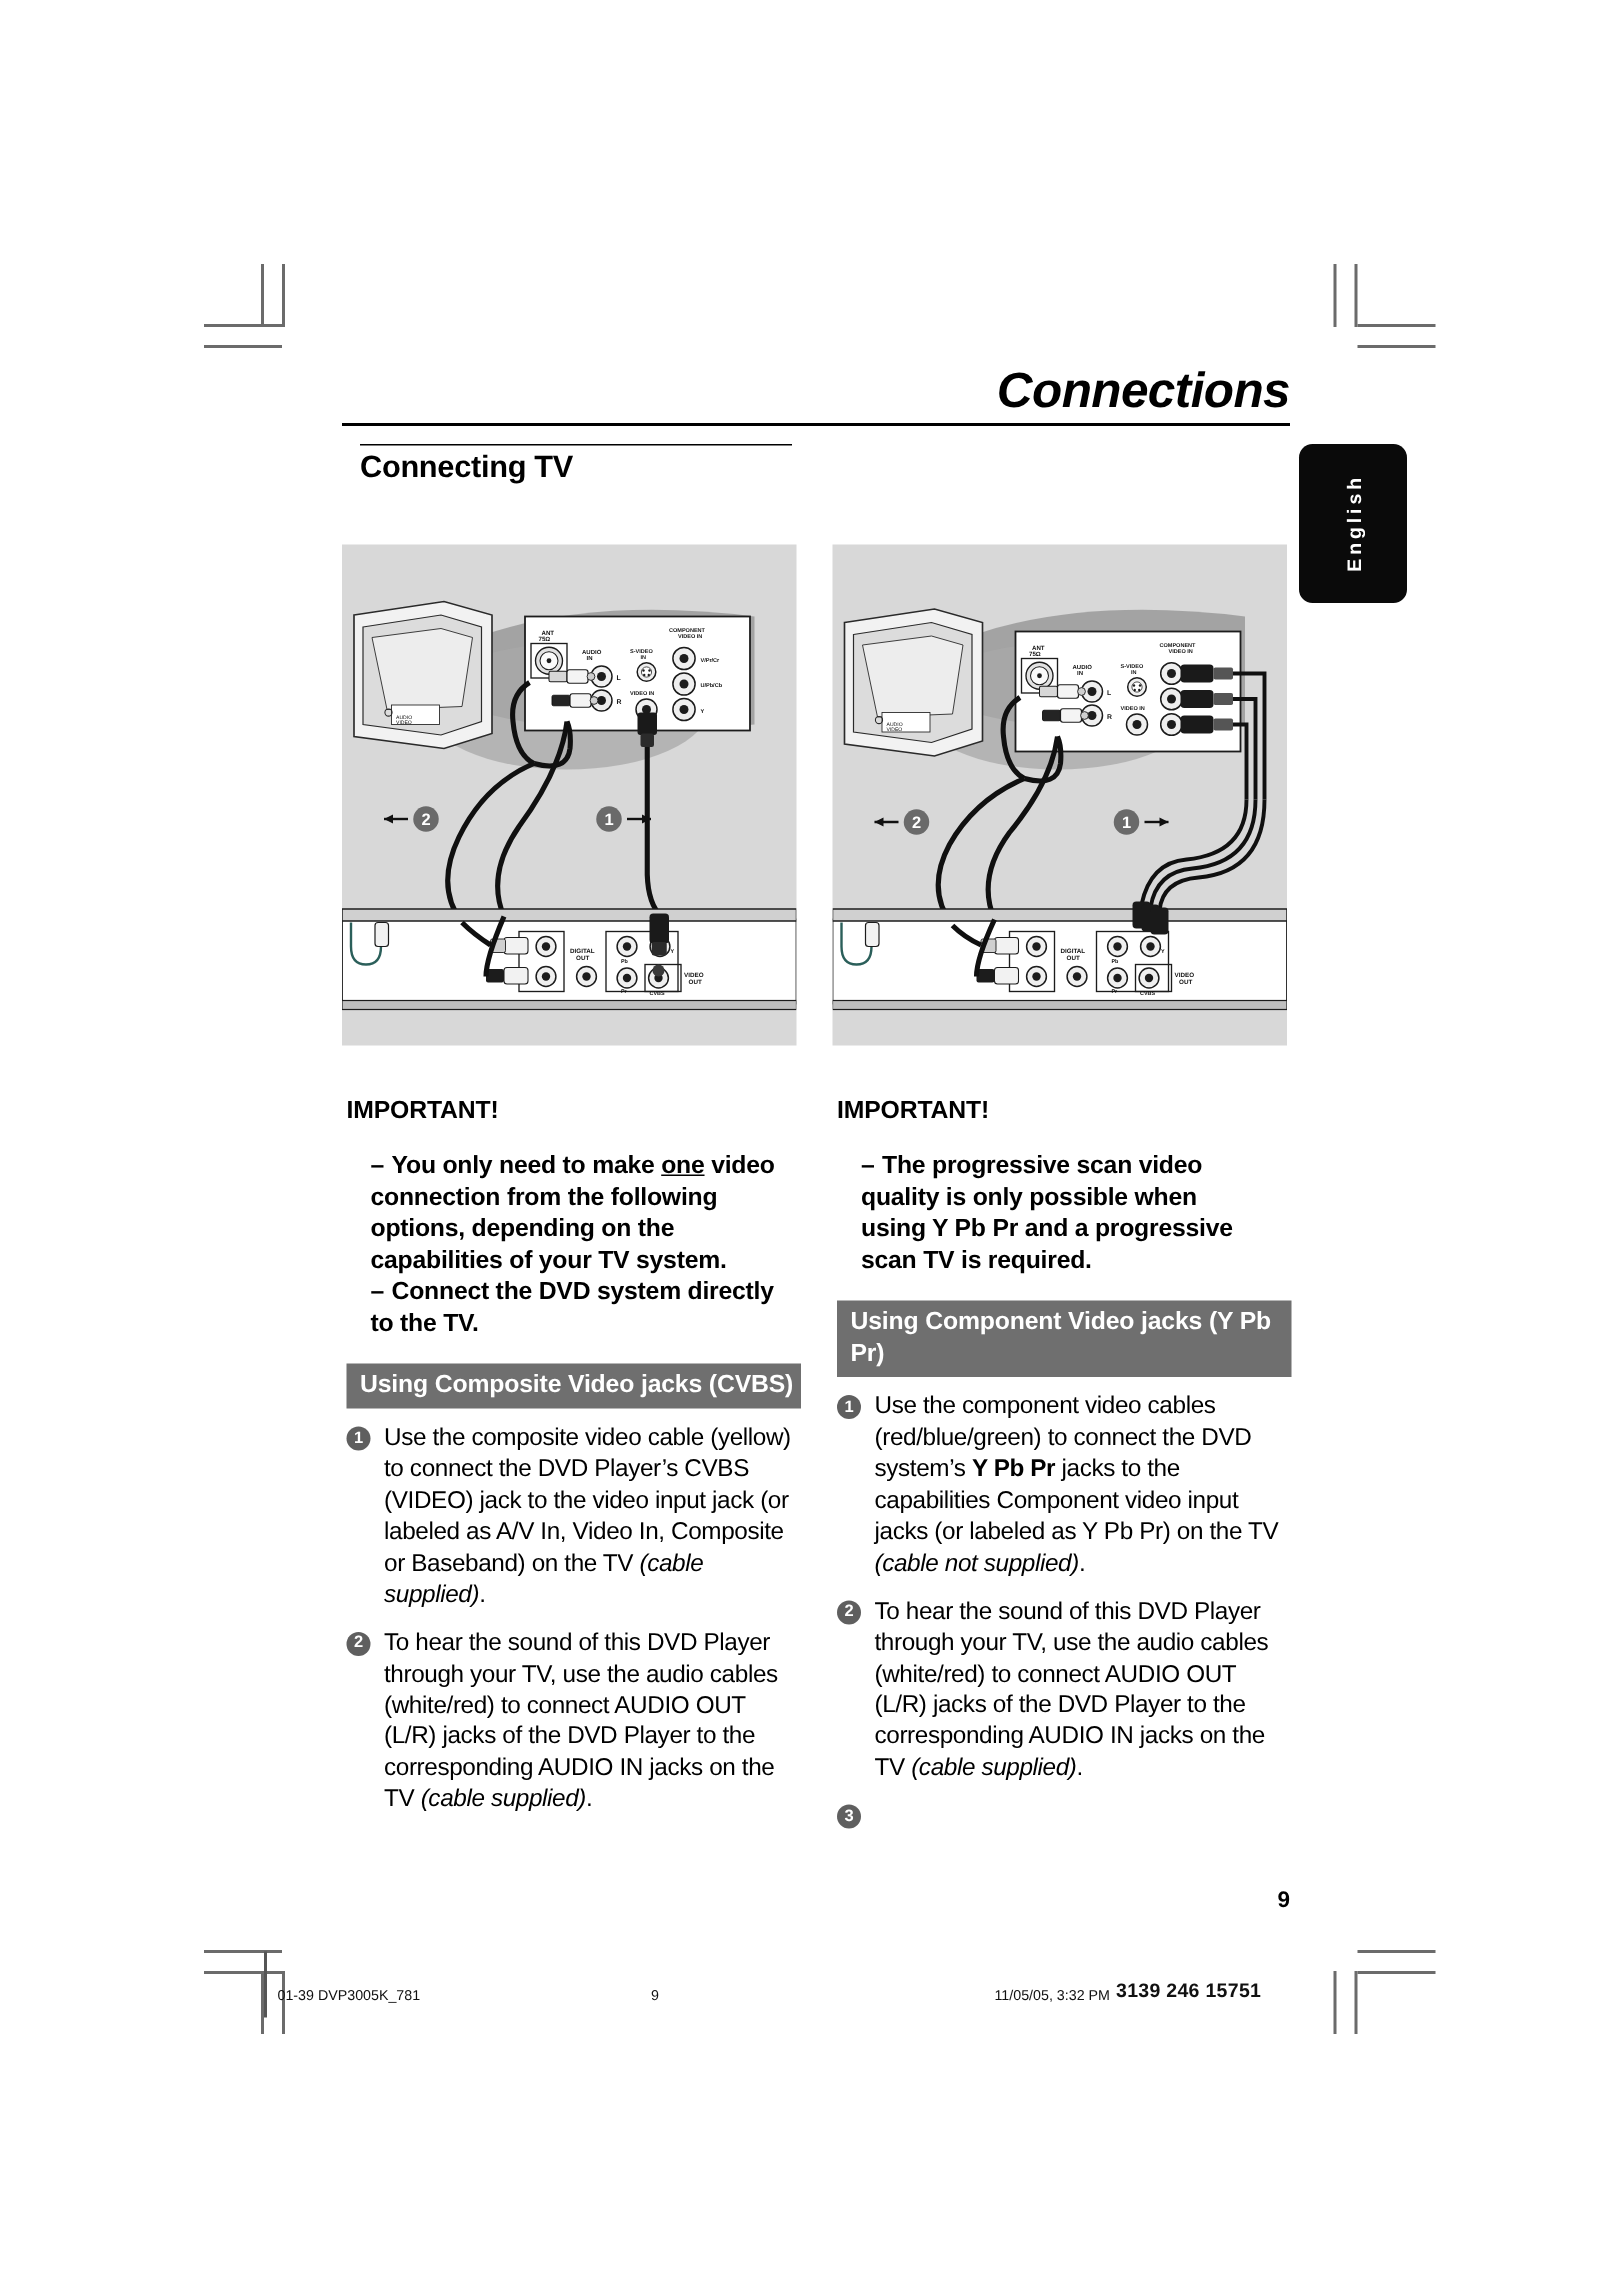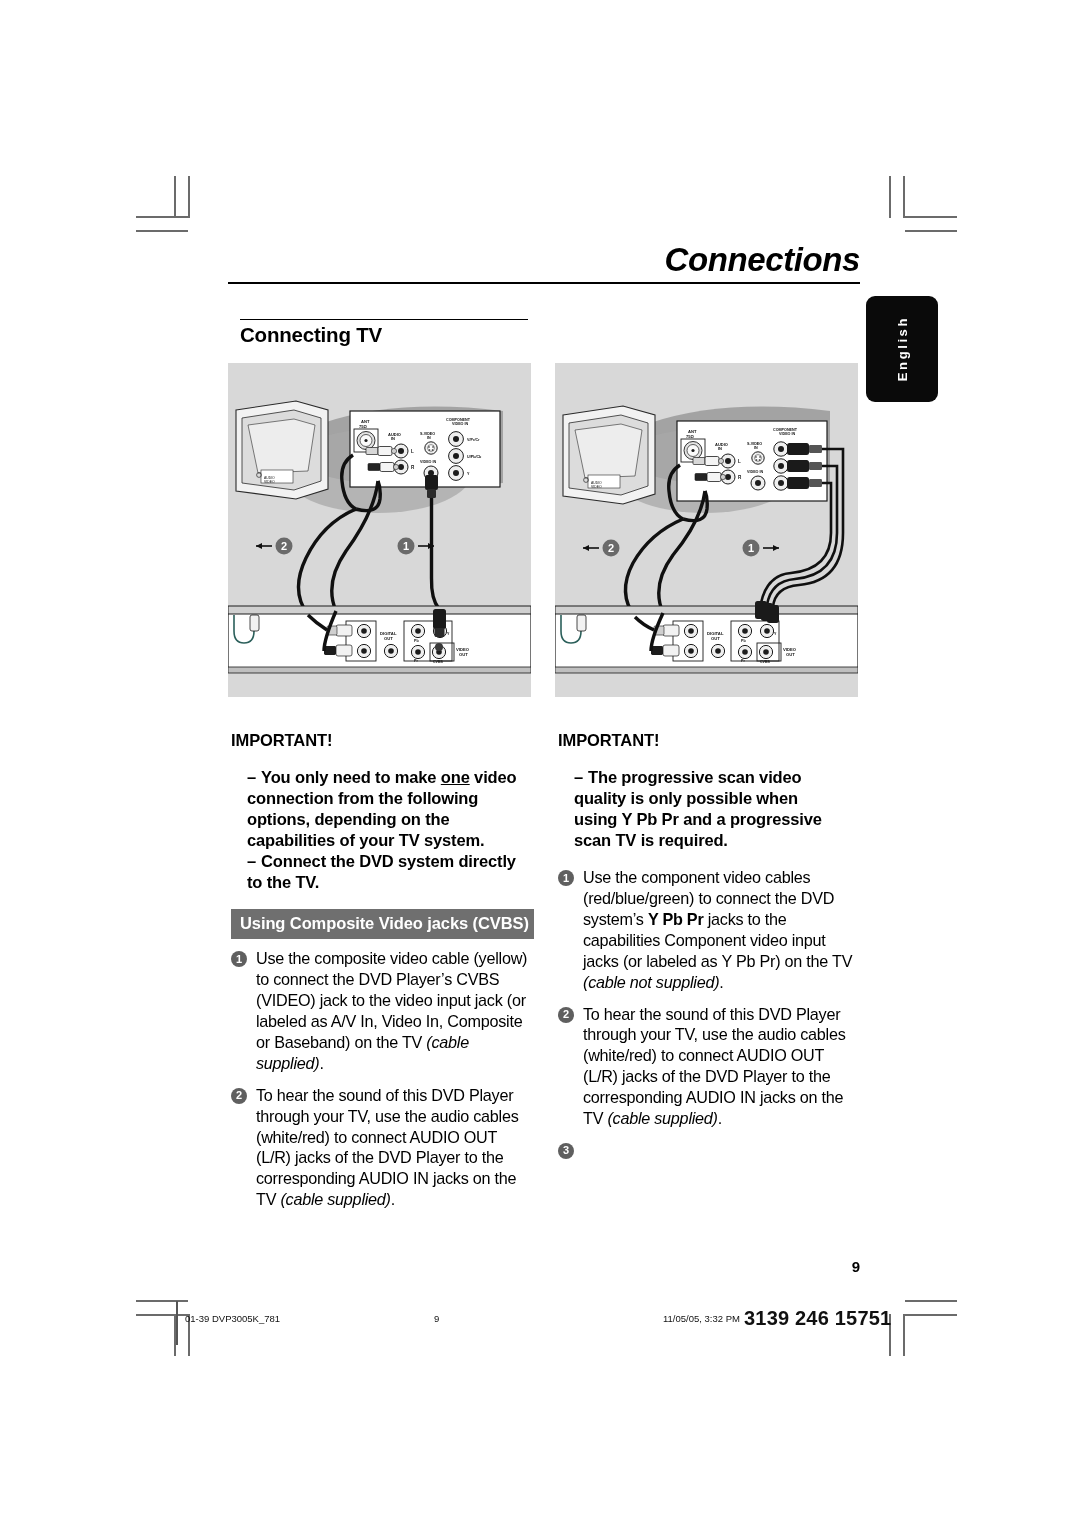--- a/index.html
+++ b/index.html
@@ -26,21 +26,21 @@
   #chapter-title {
     text-align:right;
     font-size:33px;
     font-weight:bold;
     letter-spacing:-0.4px;
     line-height:1.0;
     color:#000;
   }
   #header-rule { margin-top:6px; border-top:2.6px solid #000; width:632px; }
 
-  #section-wrap { position:absolute; left:240px; top:296px; width:290px;margin-top:23px; }
+  #section-wrap { position:absolute; left:240px; top:296px; width:290px; }
   #section-rule { border-top:1.1px solid #000; width:288px; }
   #section-title {
     font-size:20.5px; font-weight:bold; letter-spacing:-0.2px;
     padding-top:3px; line-height:1.15;
   }
 
   
   #lang-tab {
     position:absolute; left:866px; top:296px;
     width:72px; height:106px;
@@ -110,25 +110,25 @@
   .bd { font-weight:bold; }
 
   
   #page-number {
     position:absolute; left:0; top:1258px; width:860px;
     text-align:right; font-size:15px; font-weight:bold;
   }
 
   
   #footer { position:absolute; left:0; top:1313px; width:1080px; height:30px; }
-  .foot-txt { position:absolute; font-size:9.5px; color:#111; white-space:nowrap; }
+  .foot-txt { position:absolute; font-size:9.5px; color:#111; white-space:nowrap;margin-top:12px; }
   #foot-file  { left:185px; top:0px; }
   #foot-page  { left:434px; top:0px; }
   #foot-date  { left:663px; top:0px; }
-  #foot-code  { left:744px; top:-6px; font-size:20px; font-weight:bold; letter-spacing:0.2px; }
+  #foot-code  { left:744px; top:-6px; font-size:13px; font-weight:bold; letter-spacing:0.2px; }
   #foot-rule  { position:absolute; left:176px; top:-12px; width:2px; height:44px; background:#555; }
 </style>
 </head>
 <body>
 
 <div id="page">
 
   <div class="crop h" style="left:136px;top:216px;width:52px;"></div>
   <div class="crop v" style="left:174px;top:176px;height:42px;"></div>
   <div class="crop v" style="left:188px;top:176px;height:42px;"></div>
@@ -497,20 +497,21 @@
       </li>
     </ol>
   </div>
 
   <div class="column" id="col-right">
     <div class="important-head">IMPORTANT!</div>
     <ul class="important-list">
       <li><span class="dash">–</span><span>The progressive scan video quality is only possible when using Y Pb Pr and a progressive scan TV is required.</span></li>
     </ul>
 
+    <div class="band">Using Component Video jacks (Y Pb Pr)</div>
 
     <ol class="steps">
       <li>
         <span class="num">1</span>
         <span>Use the component video cables (red/blue/green) to connect the DVD system’s </span><span class="bd">Y Pb Pr</span><span> jacks to the capabilities Component video input jacks (or labeled as Y Pb Pr) on the TV </span><span class="it">(cable not supplied)</span><span>.</span>
       </li>
       <li>
         <span class="num">2</span>
         <span>To hear the sound of this DVD Player through your TV, use the audio cables (white/red) to connect AUDIO OUT (L/R) jacks of the DVD Player to the corresponding AUDIO IN jacks on the TV </span><span class="it">(cable supplied)</span><span>.</span>
       </li>

